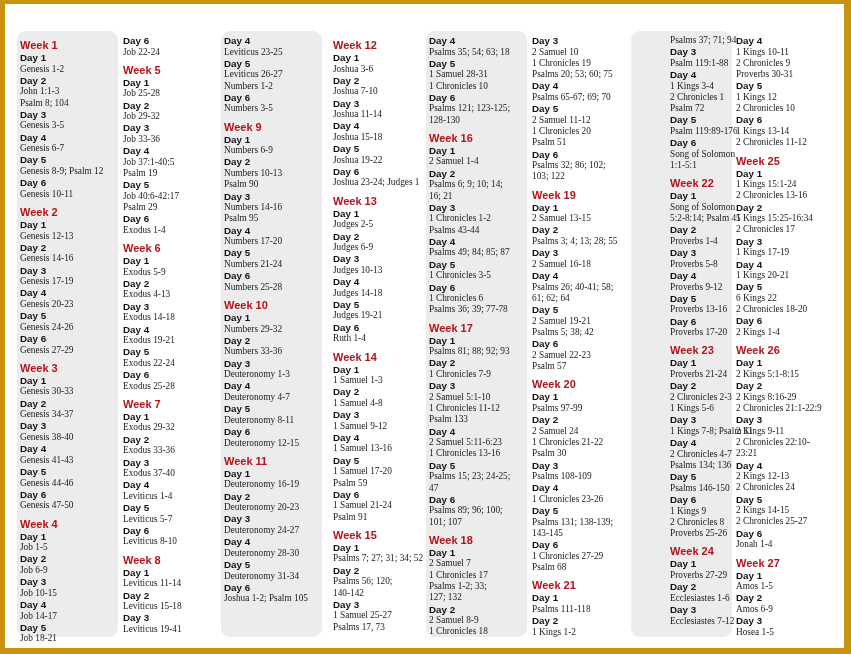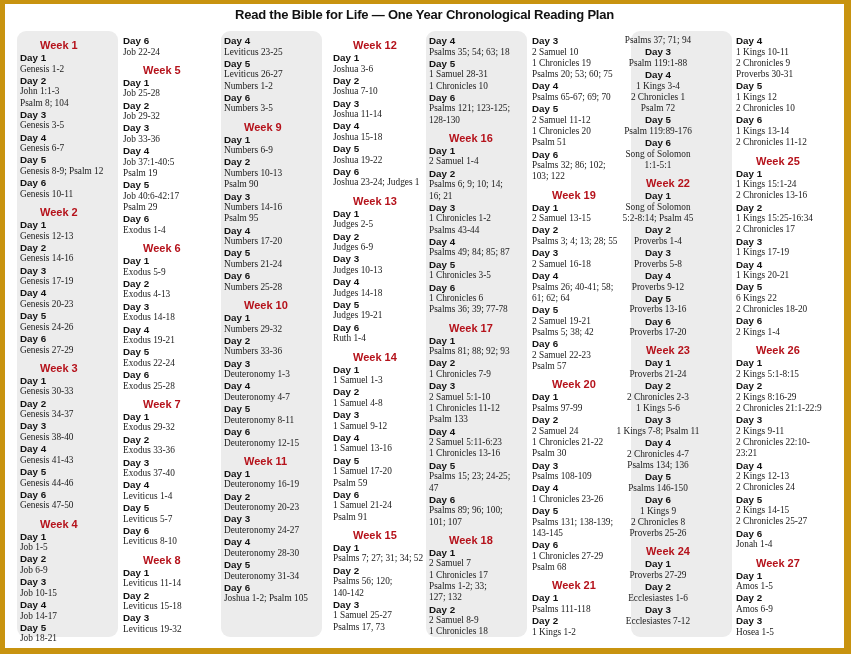--- a/index.html
+++ b/index.html
@@ -19,34 +19,33 @@
   .panel {
     position:absolute; top:27px; width:101px; height:606px;
     background:#ececec; border-radius:9px;
   }
   .col {
     position:absolute; top:31px; width:104px;
     font-size:9.3px; line-height:11.3px; color:#1a1a1a;
   }
   .week {
     font-family:"Liberation Sans", sans-serif; font-weight:bold; font-size:11px;
-    color:#b5121b; line-height:13px; margin-top:6px;margin-left:20px;
+    color:#b5121b; line-height:13px; margin-top:6px;
   }
   .week.first { margin-top:4px; }
   .day {
     font-family:"Liberation Sans", sans-serif; font-weight:bold; font-size:9.8px;
     color:#111; line-height:11.5px;
   }
   .reading { white-space:nowrap; }
 </style>
 </head>
 <body>
 
 <div class="page">
-  <div class="title">Read the Bible for Life — One Year Chronological Reading Plan</div>
 
   <div class="panel" style="left:12px;"></div>
   <div class="panel" style="left:216px;"></div>
   <div class="panel" style="left:421px;"></div>
   <div class="panel" style="left:626px;"></div>
 
   <div class="col" style="left:15px;">
       <div class="week first">Week 1</div>
       <div class="day">Day 1</div>
       <div class="reading">Genesis 1-2</div>
@@ -142,21 +141,21 @@
       <div class="day">Day 5</div>
       <div class="reading">Leviticus 5-7</div>
       <div class="day">Day 6</div>
       <div class="reading">Leviticus 8-10</div>
       <div class="week">Week 8</div>
       <div class="day">Day 1</div>
       <div class="reading">Leviticus 11-14</div>
       <div class="day">Day 2</div>
       <div class="reading">Leviticus 15-18</div>
       <div class="day">Day 3</div>
-      <div class="reading">Leviticus 19-32</div>
+      <div class="reading">Leviticus 19-41</div>
     </div>
   <div class="col" style="left:219px;">
       <div class="day">Day 4</div>
       <div class="reading">Leviticus 23-25</div>
       <div class="day">Day 5</div>
       <div class="reading">Leviticus 26-27</div>
       <div class="reading">Numbers 1-2</div>
       <div class="day">Day 6</div>
       <div class="reading">Numbers 3-5</div>
       <div class="week">Week 9</div>
@@ -352,21 +351,21 @@
       <div class="reading">143-145</div>
       <div class="day">Day 6</div>
       <div class="reading">1 Chronicles 27-29</div>
       <div class="reading">Psalm 68</div>
       <div class="week">Week 21</div>
       <div class="day">Day 1</div>
       <div class="reading">Psalms 111-118</div>
       <div class="day">Day 2</div>
       <div class="reading">1 Kings 1-2</div>
     </div>
-  <div class="col" style="left:601px;text-align:center;">
+  <div class="col" style="left:665px;">
       <div class="reading">Psalms 37; 71; 94</div>
       <div class="day">Day 3</div>
       <div class="reading">Psalm 119:1-88</div>
       <div class="day">Day 4</div>
       <div class="reading">1 Kings 3-4</div>
       <div class="reading">2 Chronicles 1</div>
       <div class="reading">Psalm 72</div>
       <div class="day">Day 5</div>
       <div class="reading">Psalm 119:89-176</div>
       <div class="day">Day 6</div>

